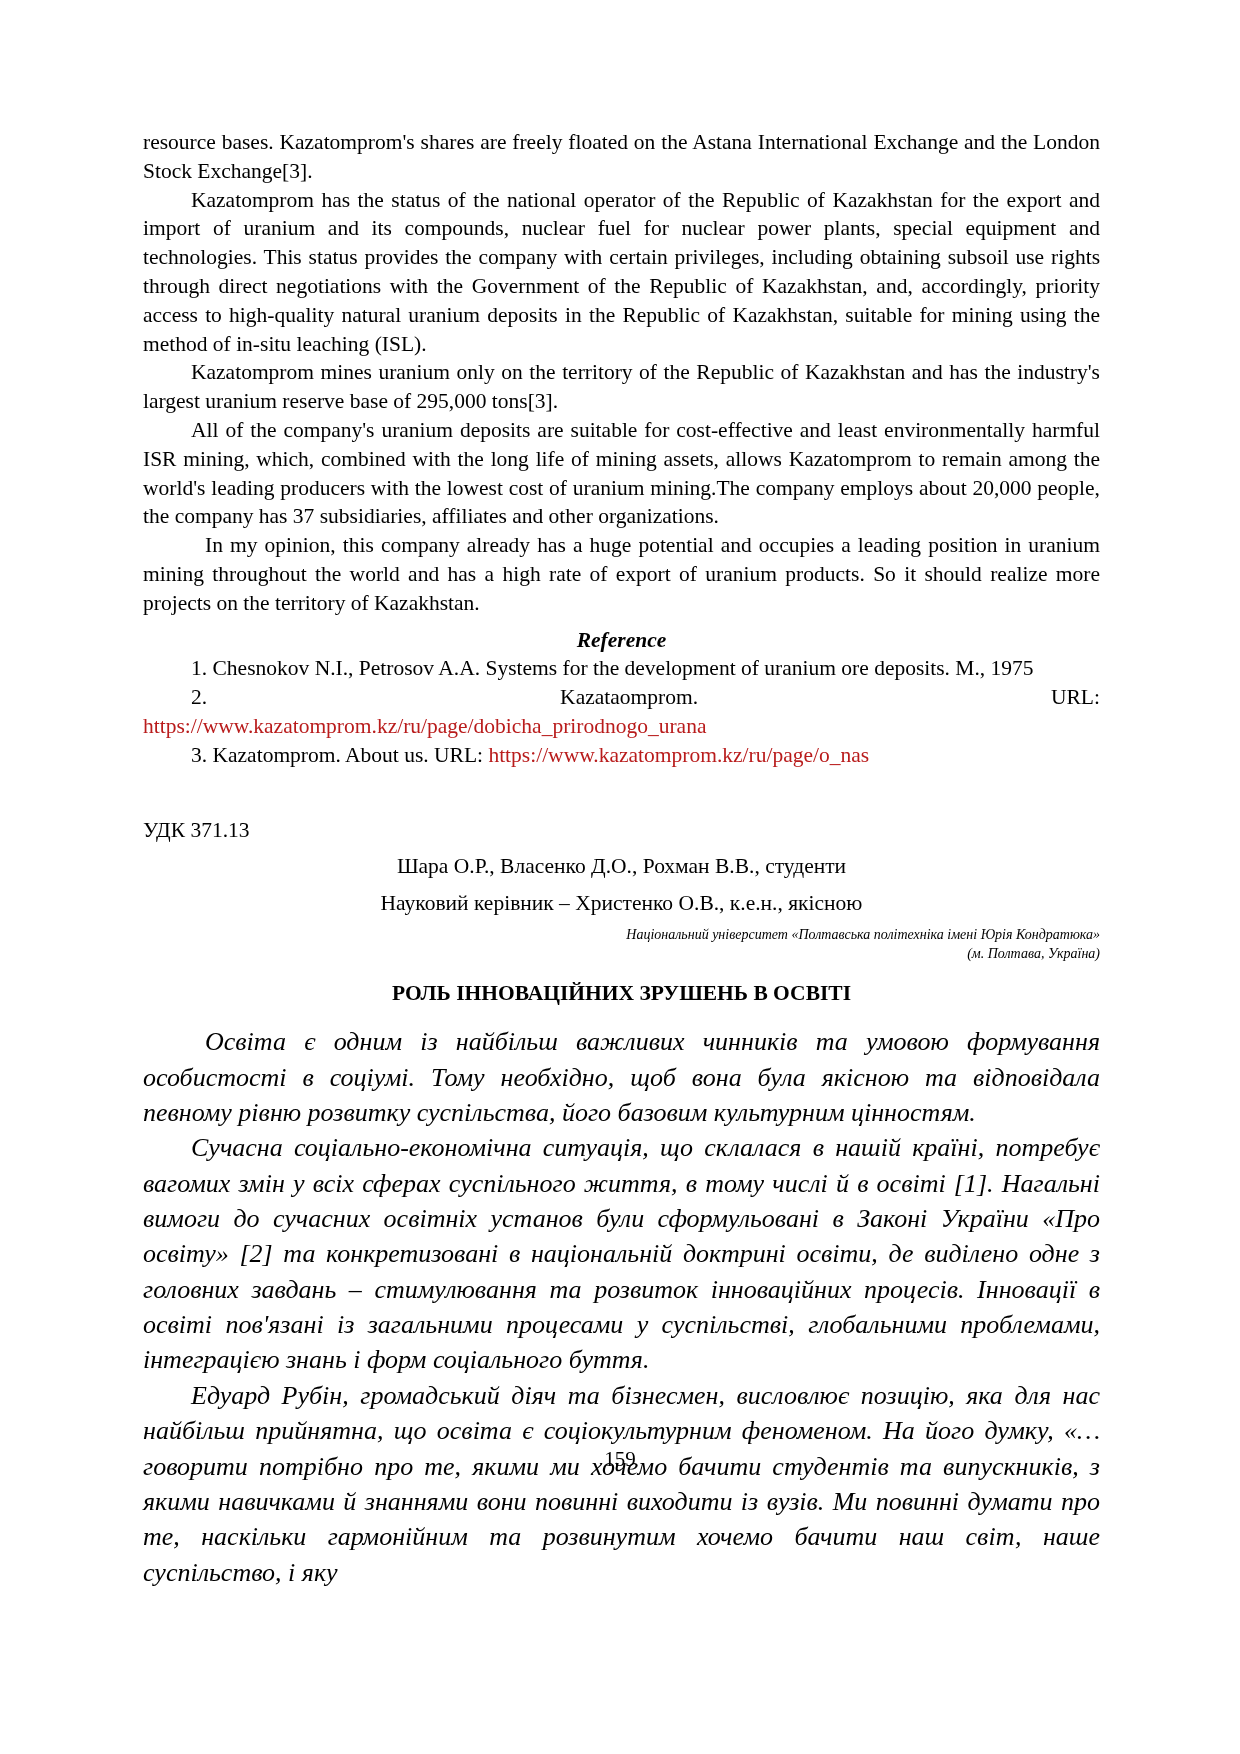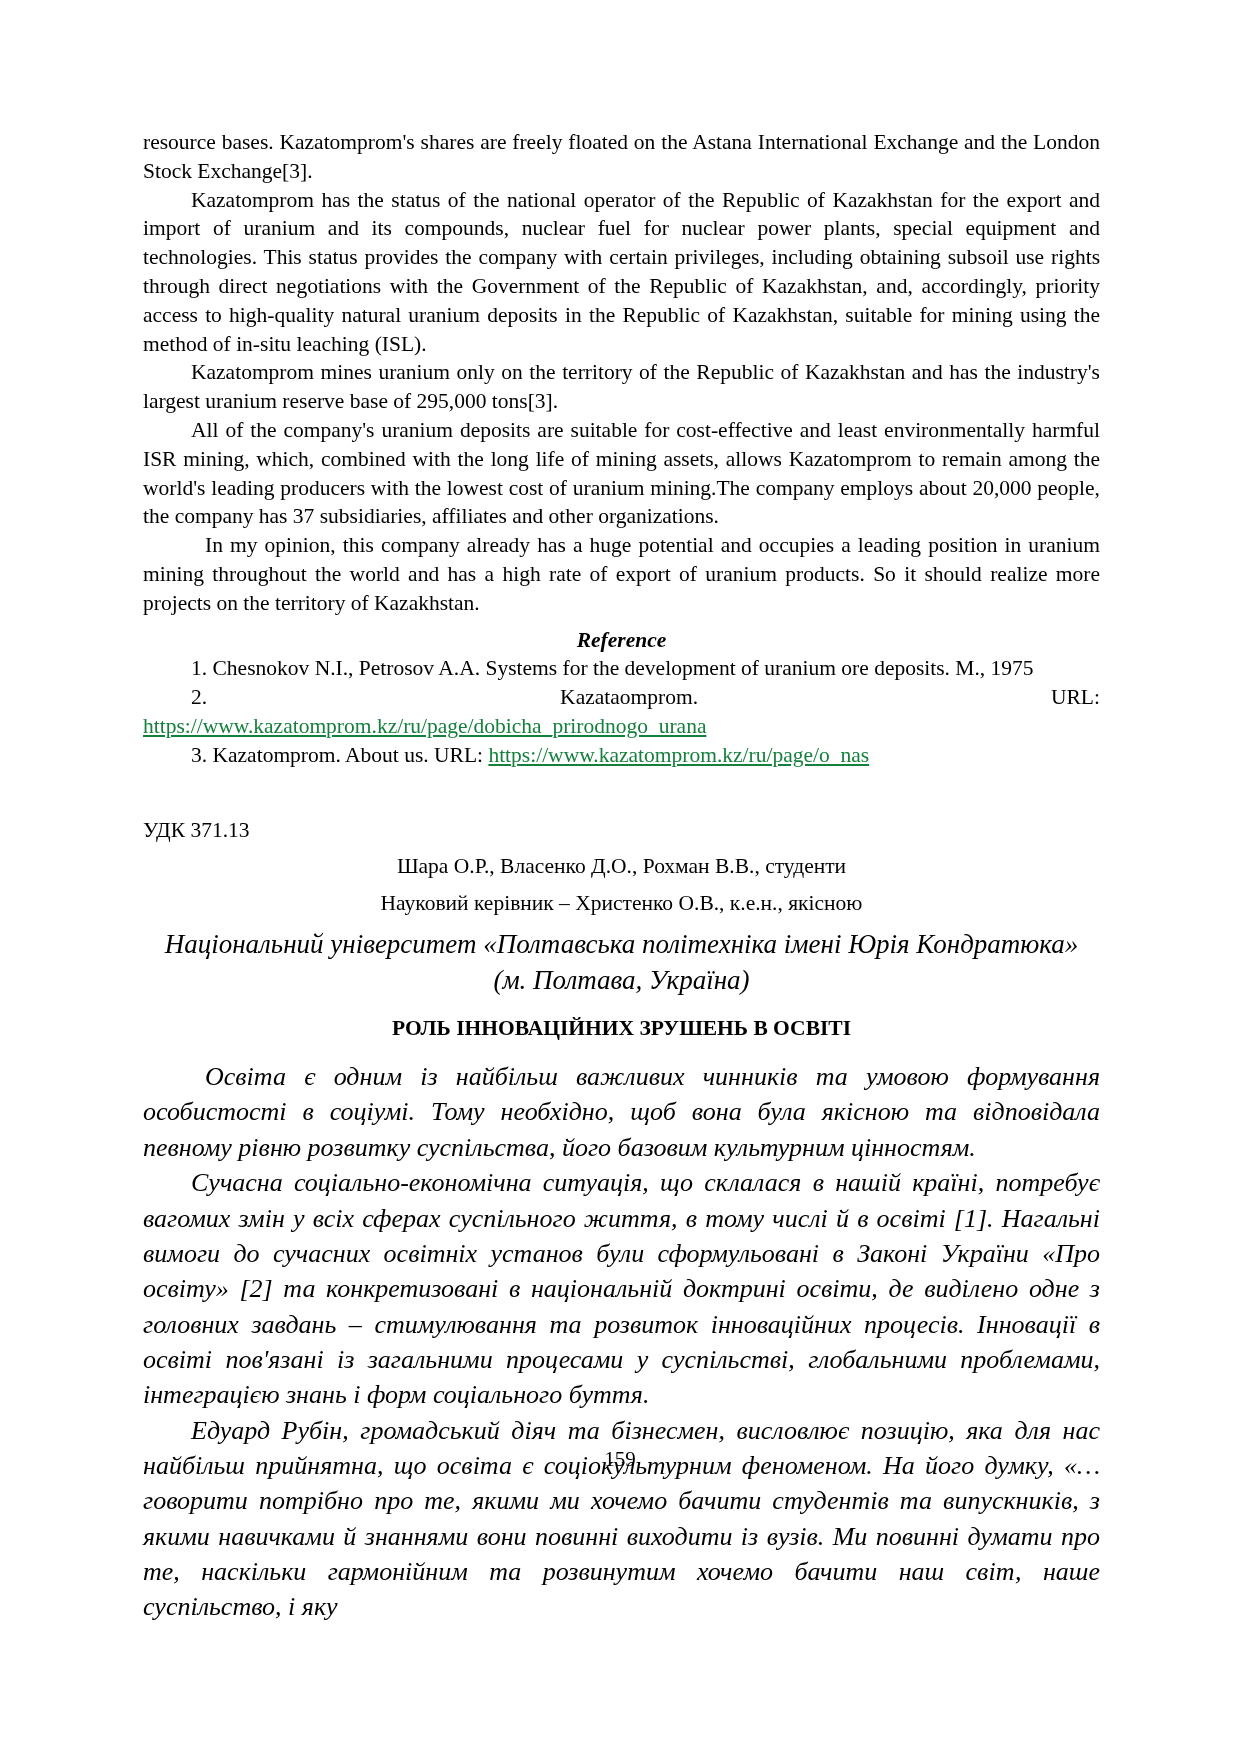--- a/index.html
+++ b/index.html
@@ -38,22 +38,21 @@
   }
   .heading-ref {
     font-size: 21.5px;
     font-weight: bold;
     text-align: center;
     margin: 8px 0 0 0;
     line-height: 1.34;
     font-style: italic;
   }
   .link {
-    color: #15803d;
-    text-decoration: underline;
+    color: #b91c1c;
   }
   .refline {
     font-size: 21.5px;
     line-height: 1.34;
     margin: 0;
     text-align: justify;
   }
   .ref2 {
     font-size: 21.5px;
     line-height: 1.34;
@@ -74,23 +73,23 @@
     margin: 0;
     text-align: left;
   }
   .authors {
     font-size: 21.5px;
     line-height: 1.34;
     text-align: center;
     margin: 8px;
   }
   .affil {
-    font-size: 27px;
+    font-size: 14px;
     line-height: 1.34;
-    text-align: center;
+    text-align: right;
     font-style: italic;
     margin: 0;
   }
   .title-main {
     font-size: 21.5px;
     font-weight: bold;
     text-align: center;
     margin: 4px;
     line-height: 1.34;
   }

